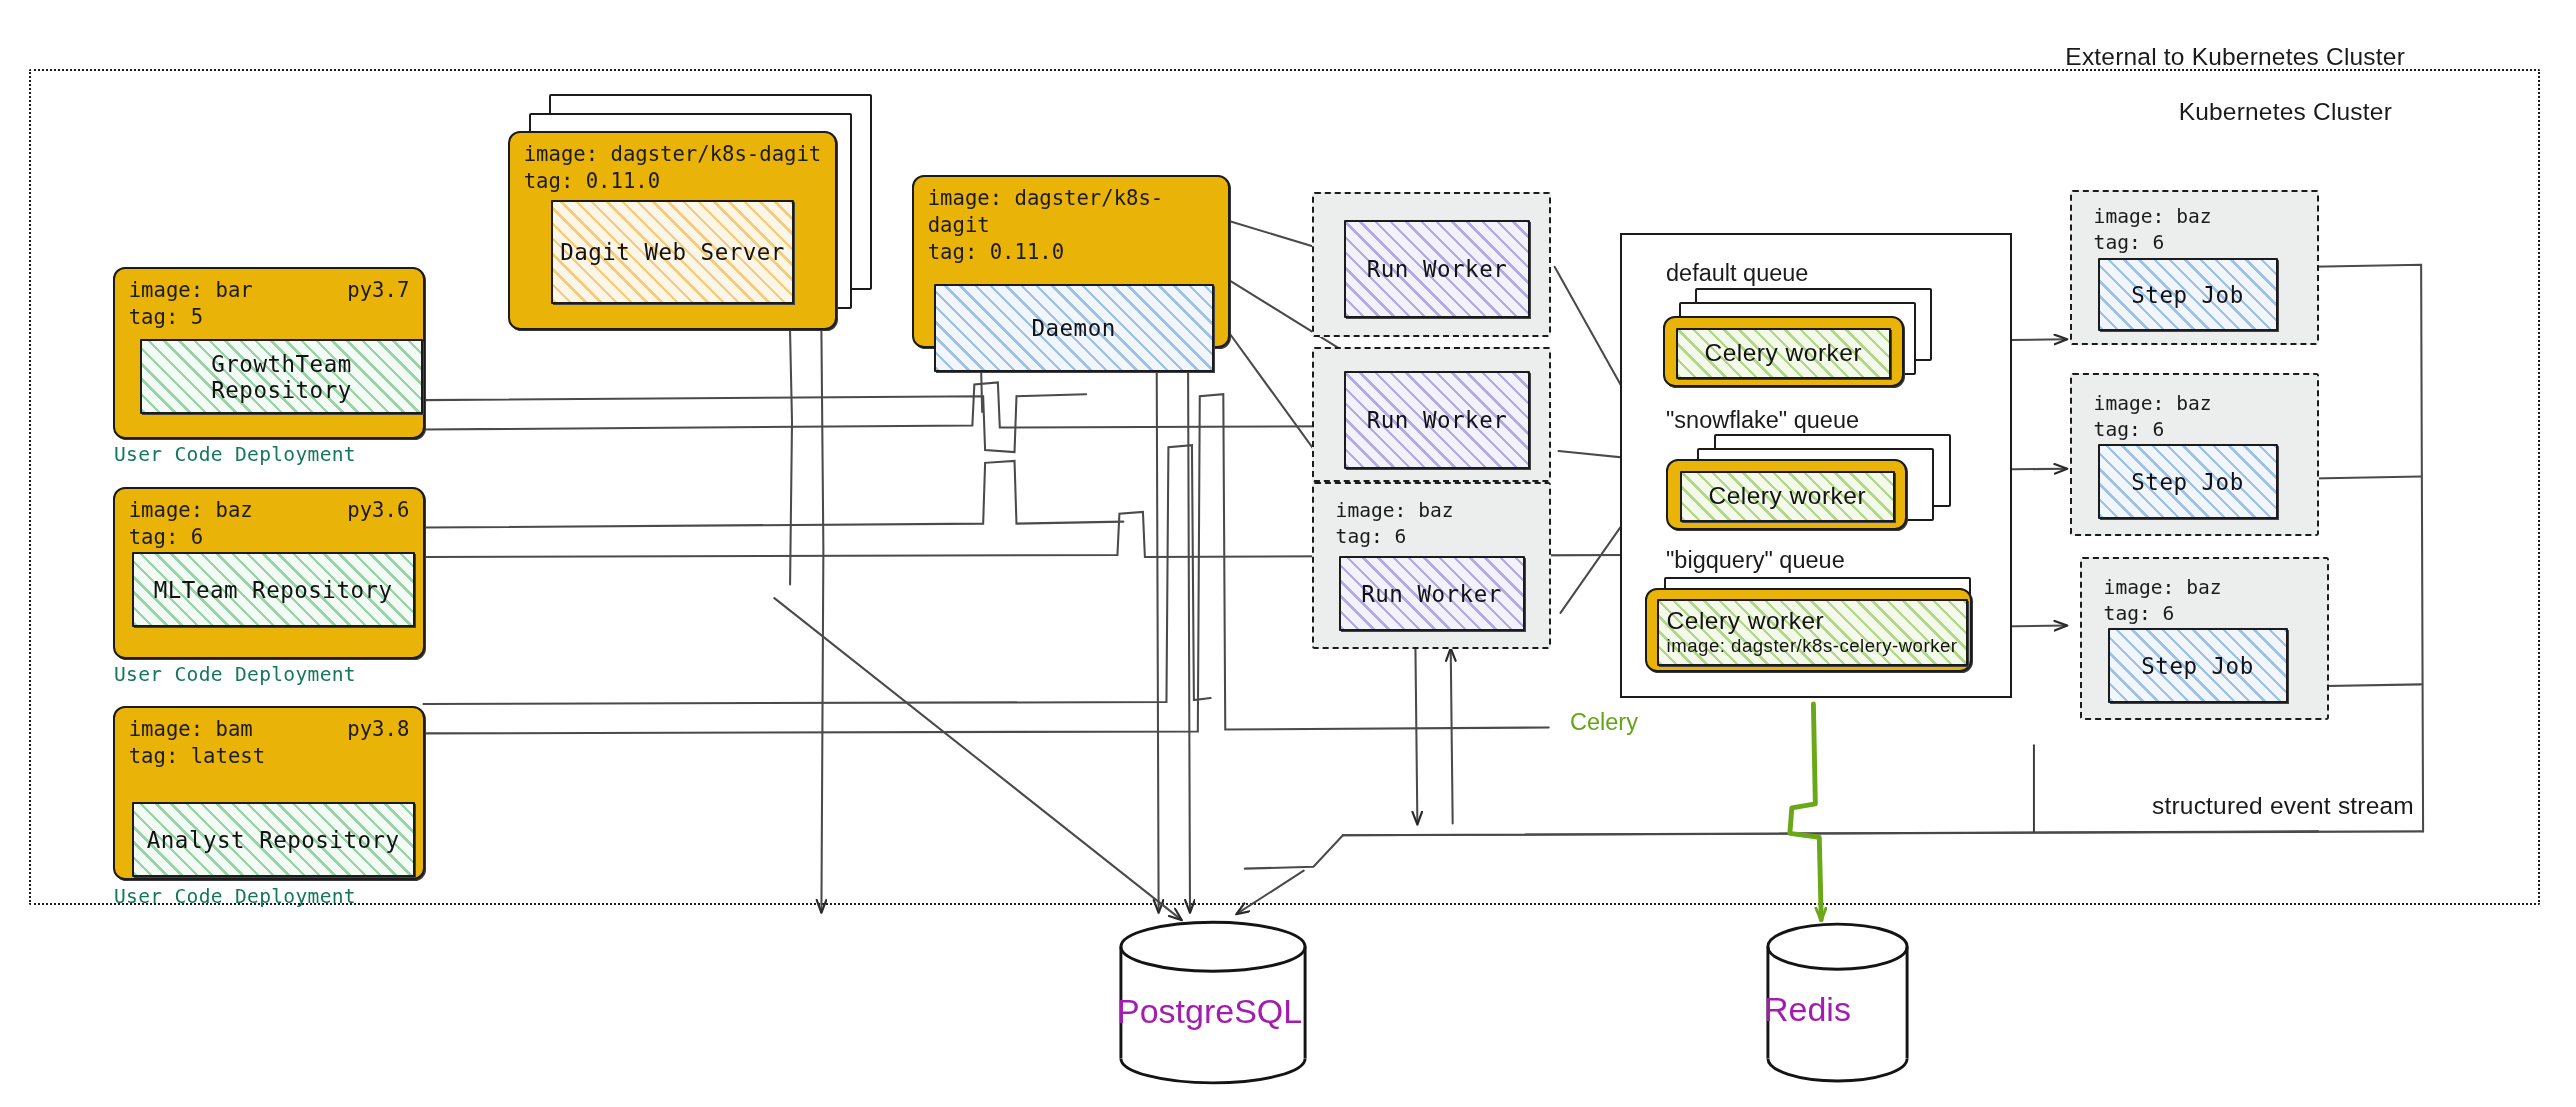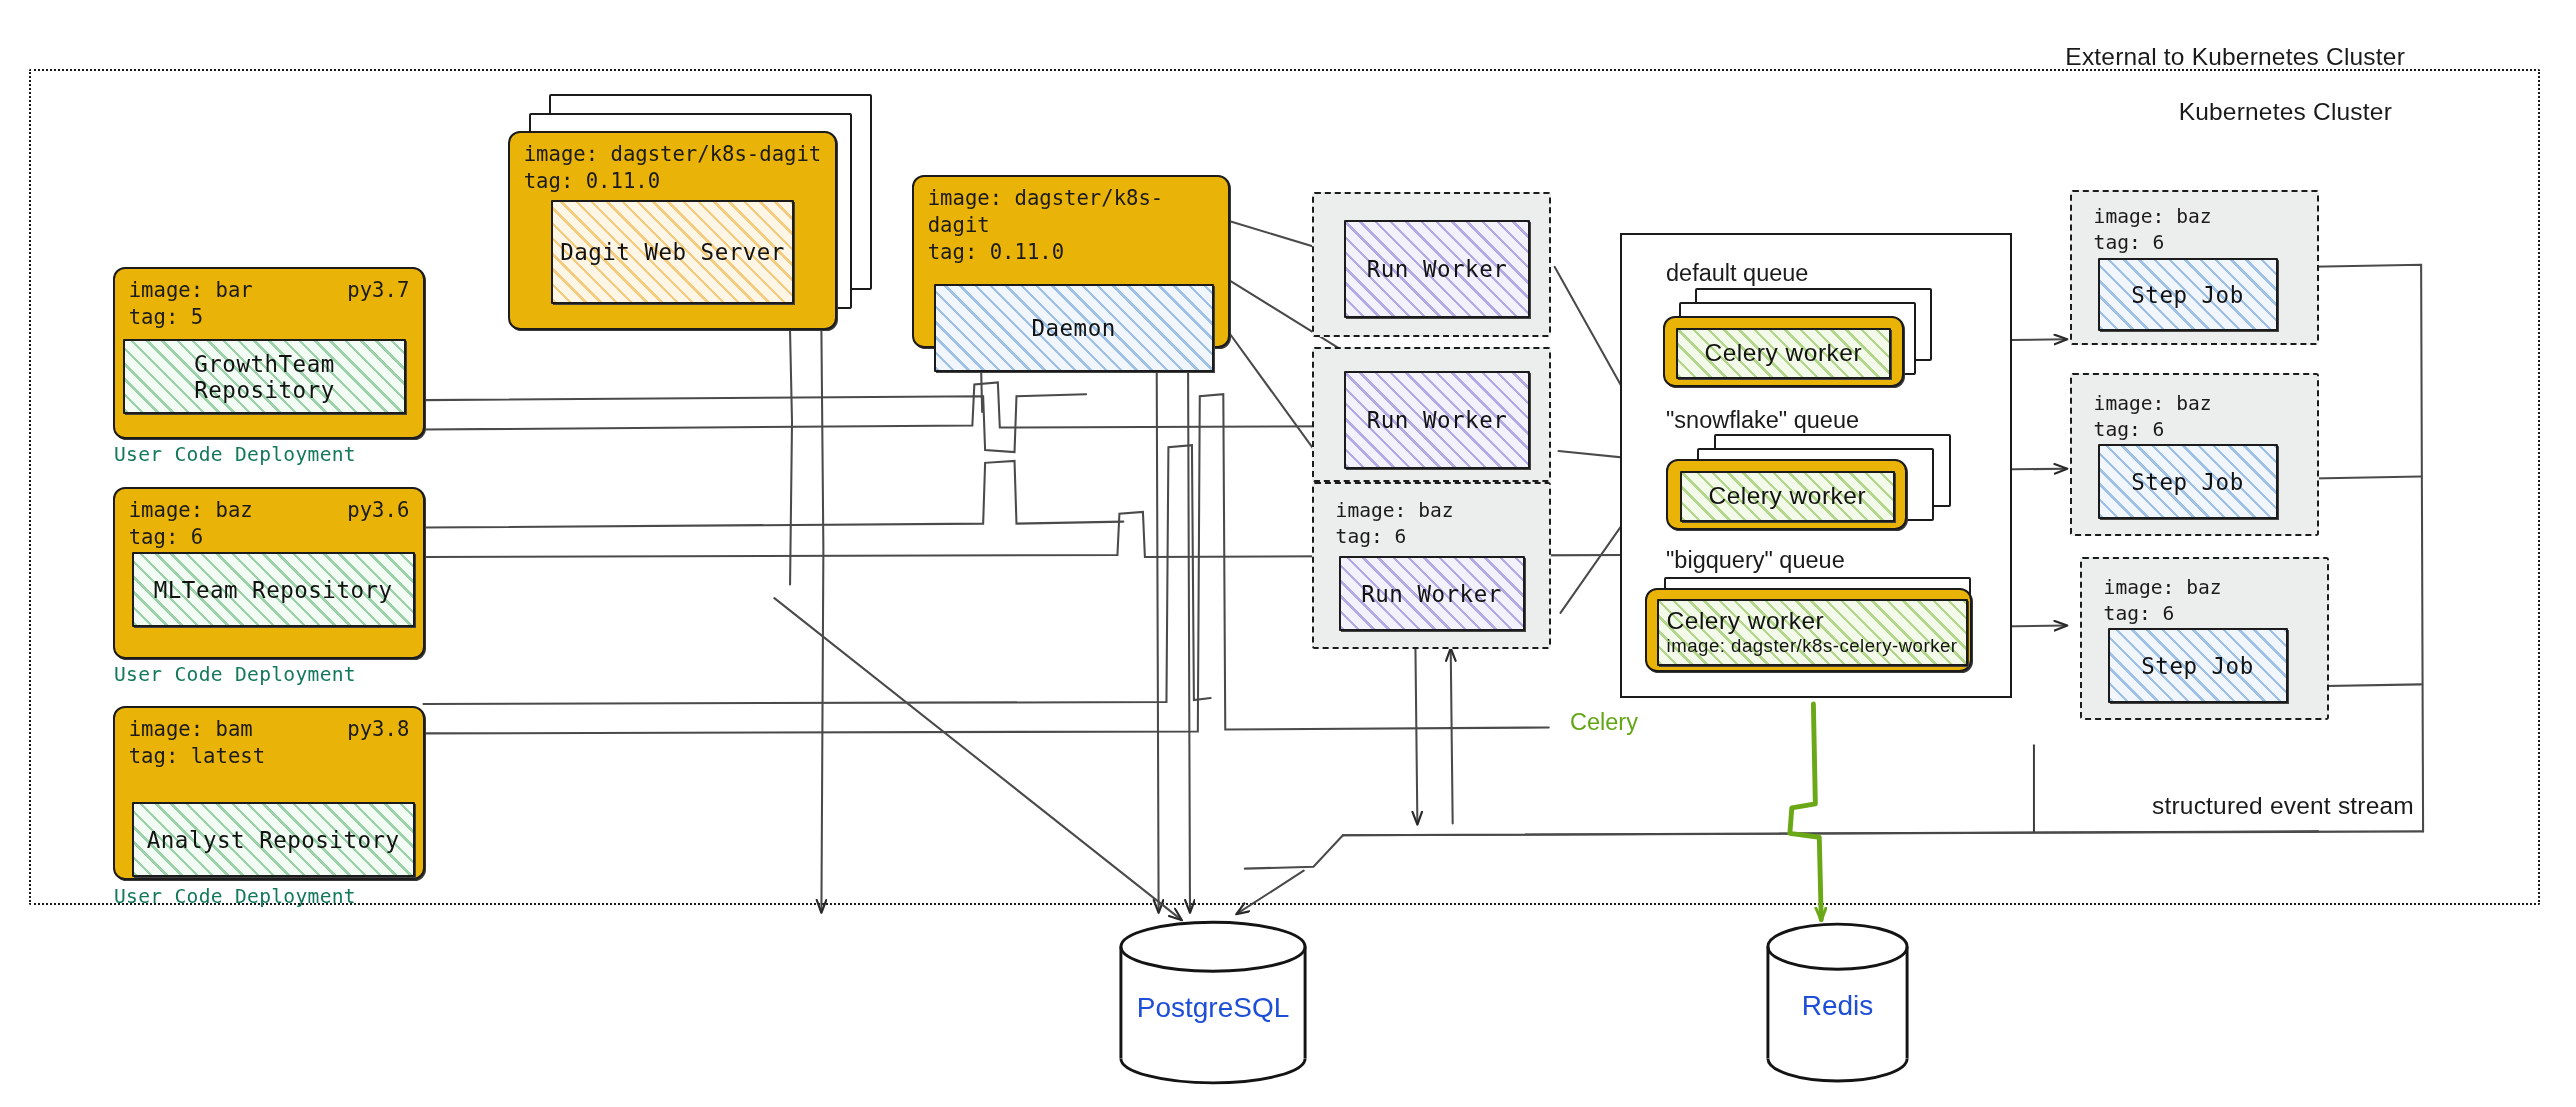--- a/index.html
+++ b/index.html
@@ -100,22 +100,22 @@
   .cw-title{
       font-family:"Liberation Sans",sans-serif;font-size:24.5px;color:#131313;
   }
   .cw-sub{
       font-family:"Liberation Sans",sans-serif;font-size:18.6px;color:#131313;
   }
 
   
   .cyl-wrap{position:absolute;}
   .cyl-label{
-      position:absolute;width:100%;text-align:center;
-      font-family:"Liberation Sans",sans-serif;font-size:28px;color:#1d4ed8;
+      position:absolute;width:100%;
+      font-family:"Liberation Sans",sans-serif;font-size:34px;color:#a21caf;
   }
 
   svg.ov{position:absolute;left:0;top:0;width:2576px;height:1108px;
          pointer-events:none;overflow:visible;}
 </style>
 </head>
 <body>
 
 <div id="stage">
 
@@ -193,21 +193,21 @@
   <div class="abs card" style="left:113px;top:267px;width:312px;height:172px;">
     <div class="meta">
       <div class="meta-row">
         <span>image: bar</span>
         <span class="py">py3.7</span>
       </div>
       <div class="meta-row">
         <span>tag: 5</span>
       </div>
     </div>
-    <div class="hatch green" style="left:8px;top:70px;width:279px;height:71px;">GrowthTeam Repository</div>
+    <div class="hatch green" style="left:25px;top:70px;width:279px;height:71px;">GrowthTeam Repository</div>
   </div>
   <div class="abs ucd-label" style="left:114px;top:443px;">User Code Deployment</div>
 
   <div class="abs card" style="left:113px;top:487px;width:312px;height:172px;">
     <div class="meta">
       <div class="meta-row">
         <span>image: baz</span>
         <span class="py">py3.6</span>
       </div>
       <div class="meta-row">

